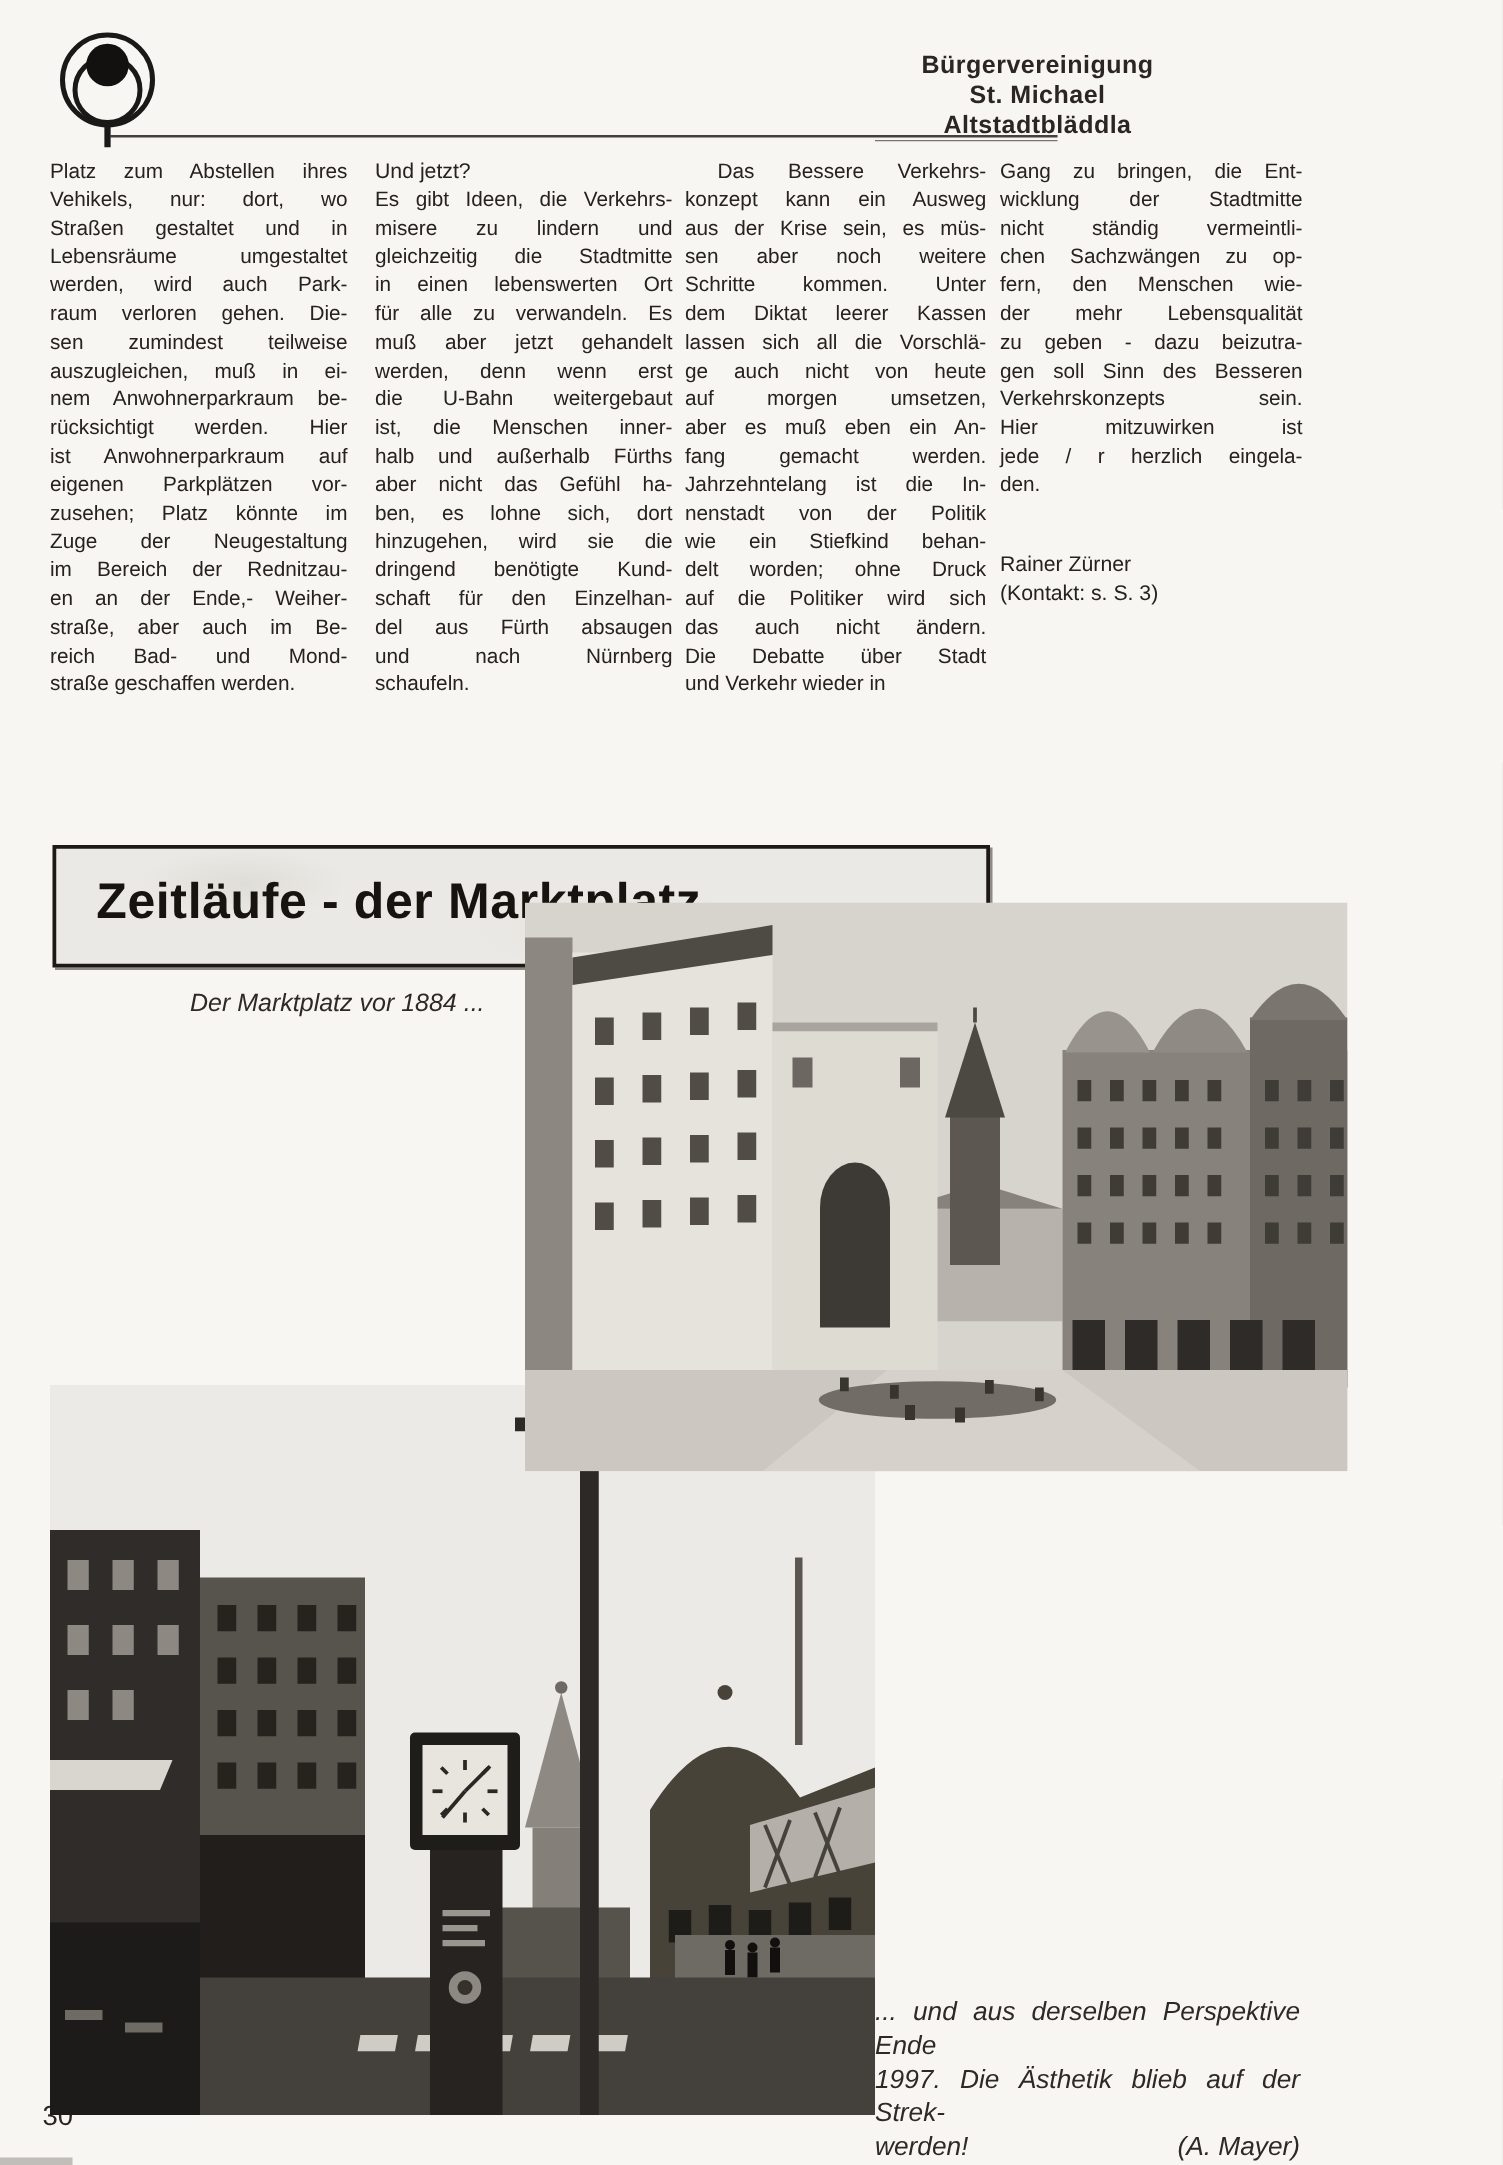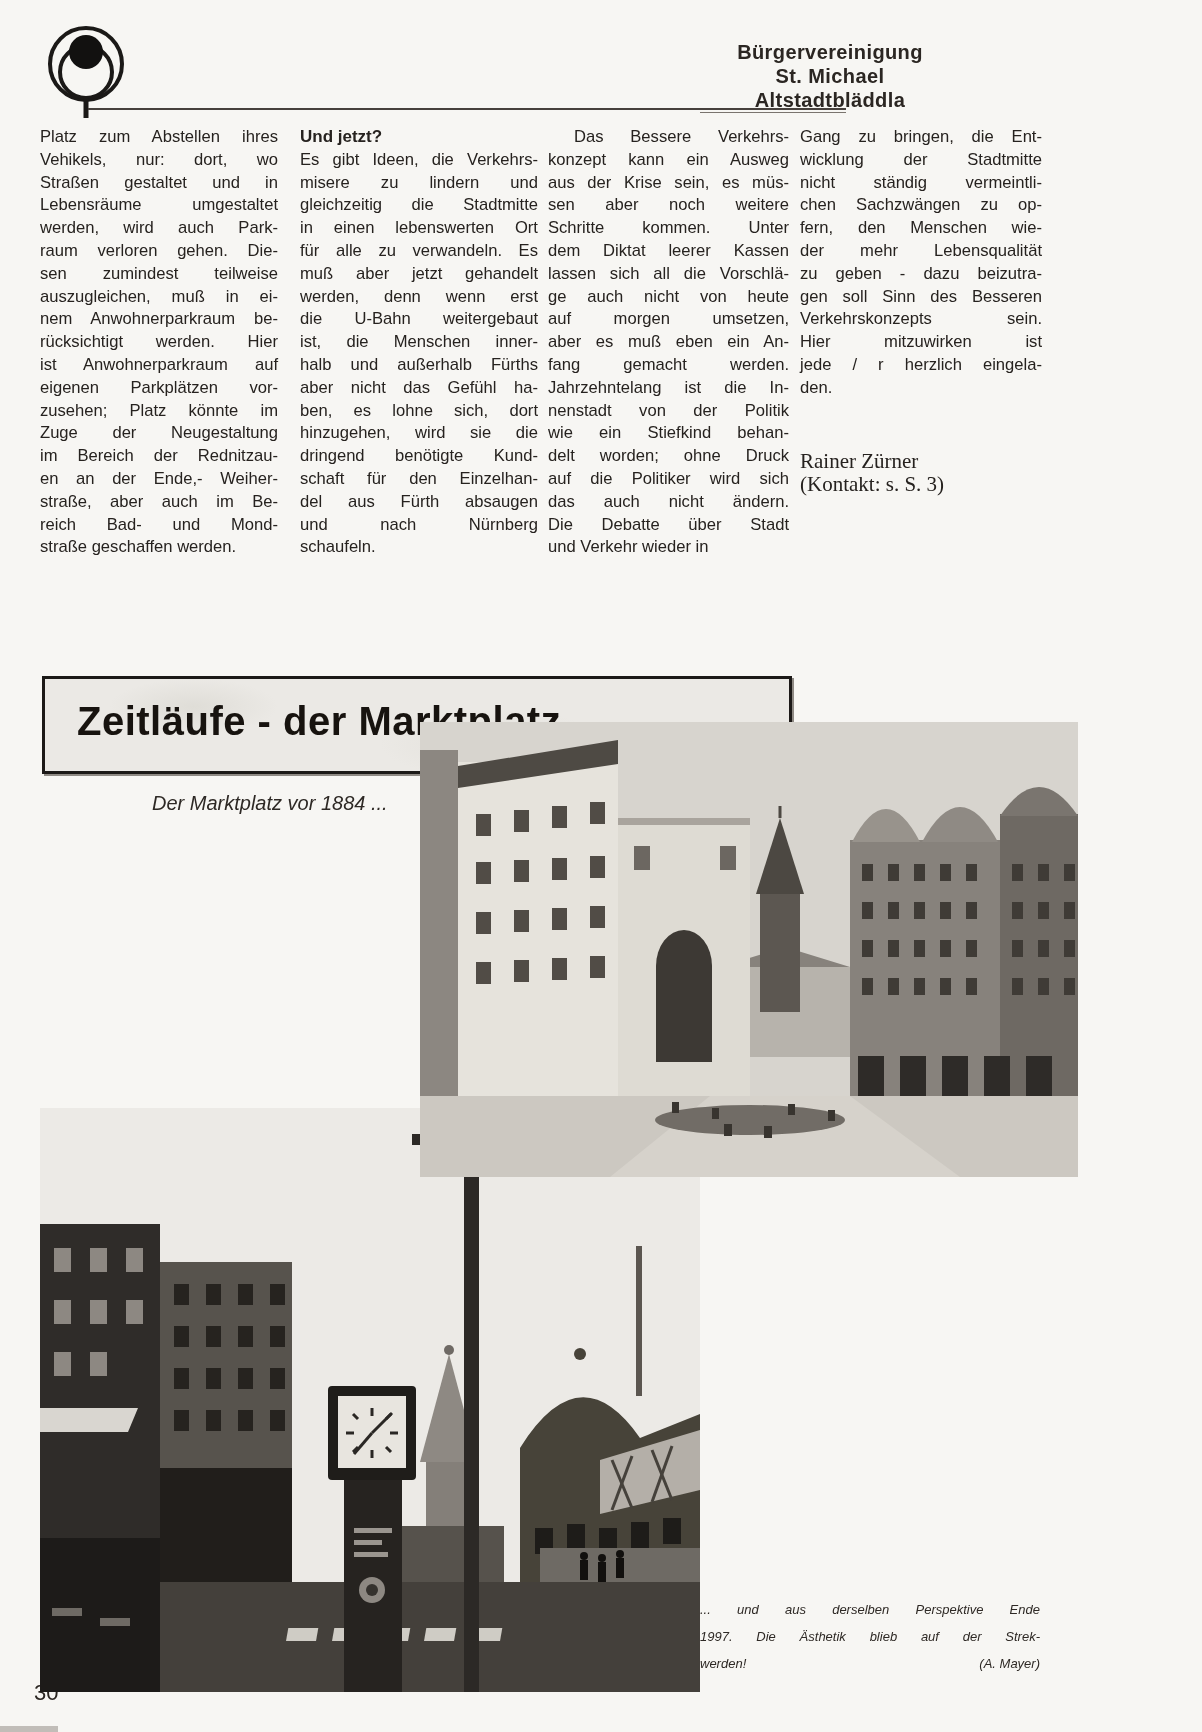--- a/index.html
+++ b/index.html
@@ -17,37 +17,37 @@
     font-size:20px; font-weight:700; letter-spacing:0.4px; line-height:24px; color:#2b2622; }
   
   .col { position:absolute; top:126px; font-size:16.6px; line-height:22.8px; color:#26221f; }
   .col1 { left:40px;  width:238px; }
   .col2 { left:300px; width:238px; }
   .col3 { left:548px; width:241px; }
   .col4 { left:800px; width:242px; }
   .jline { text-align:justify; text-align-last:justify; white-space:normal; }
   .jlast { text-align-last:left; }
   .col3 .jline:first-child { text-indent:26px; }
-  .colhead { font-weight:700; font-size:17px; line-height:22.8px; }
-  .signature { margin-top:50px; font-size:21px; line-height:23px;font-family:Liberation Serif, serif; }
+  .colhead { font-weight:400; font-size:17px; line-height:22.8px; }
+  .signature { margin-top:40px; font-size:17px; line-height:23px; }
   
   .headline-box {
     position:absolute; left:42px; top:676px; width:744px; height:92px;
     border:3px solid #1c1917; background:
       radial-gradient(120px 40px at 20% 30%, #dfddd7 0%, rgba(223,221,215,0) 70%),
       radial-gradient(160px 50px at 60% 70%, #e3e1db 0%, rgba(227,225,219,0) 70%),
       #ebe9e5;
     box-shadow:2px 2px 0 #8f8a84;
   }
   .headline { margin:20px 0 16px 32px; font-size:40px; font-weight:700; color:#17130f; letter-spacing:0.5px; }
   
   .cap1 { position:absolute; left:152px; top:792px; width:280px;
     font-style:italic; font-size:20px; color:#2e2925; }
   .cap2 { position:absolute; left:700px; top:1596px; width:340px;
-    font-style:italic; font-size:13px; line-height:27px; color:#2e2925; }
+    font-style:italic; font-size:21px; line-height:27px; color:#2e2925; }
   .cap2 .jline { text-align:justify; text-align-last:justify; }
   .cap2last { display:flex; justify-content:space-between;align-items:flex-end; }
   
   .photo1 { position:absolute; left:420px; top:722px; width:658px; height:455px; z-index:2; }
   .photo2 { position:absolute; left:40px; top:1108px; width:660px; height:584px; z-index:1; }
   .photo1 svg, .photo2 svg { display:block; }
   
   .pageno { position:absolute; left:34px; top:1680px; font-size:22px; color:#2b2622; }
   .scan-smudge { position:absolute; left:0; top:1726px; width:58px; height:6px; background:#8b847d; opacity:.5; }
 </style>

